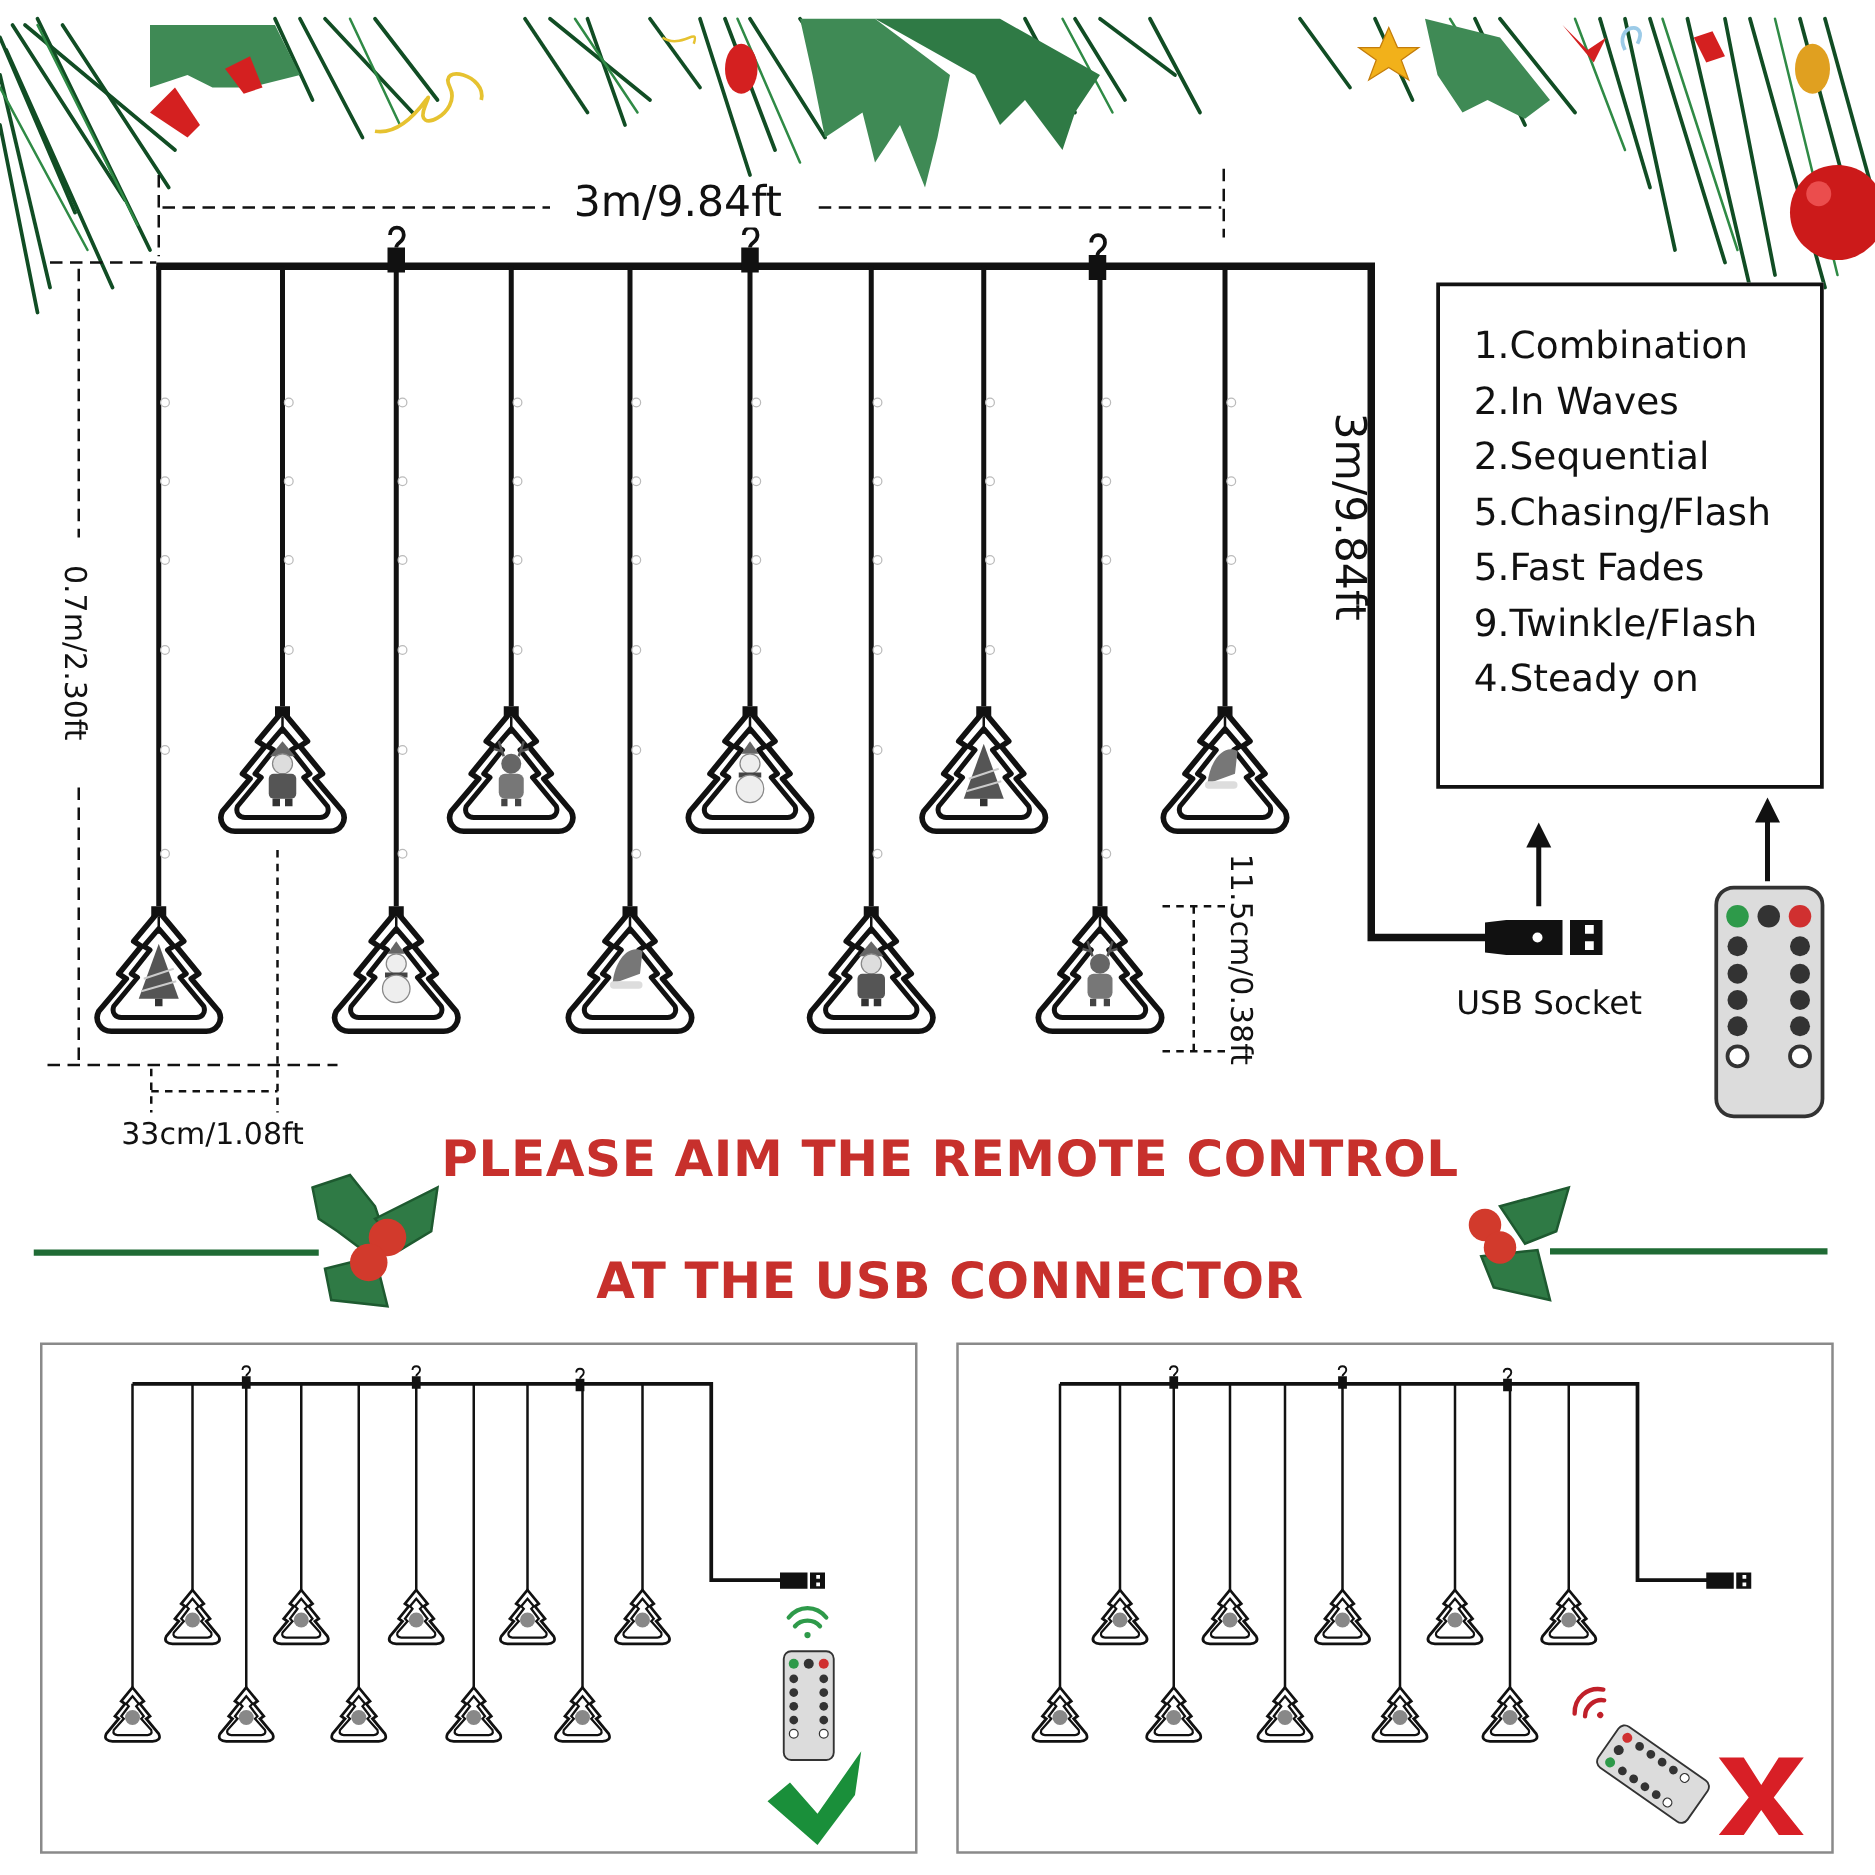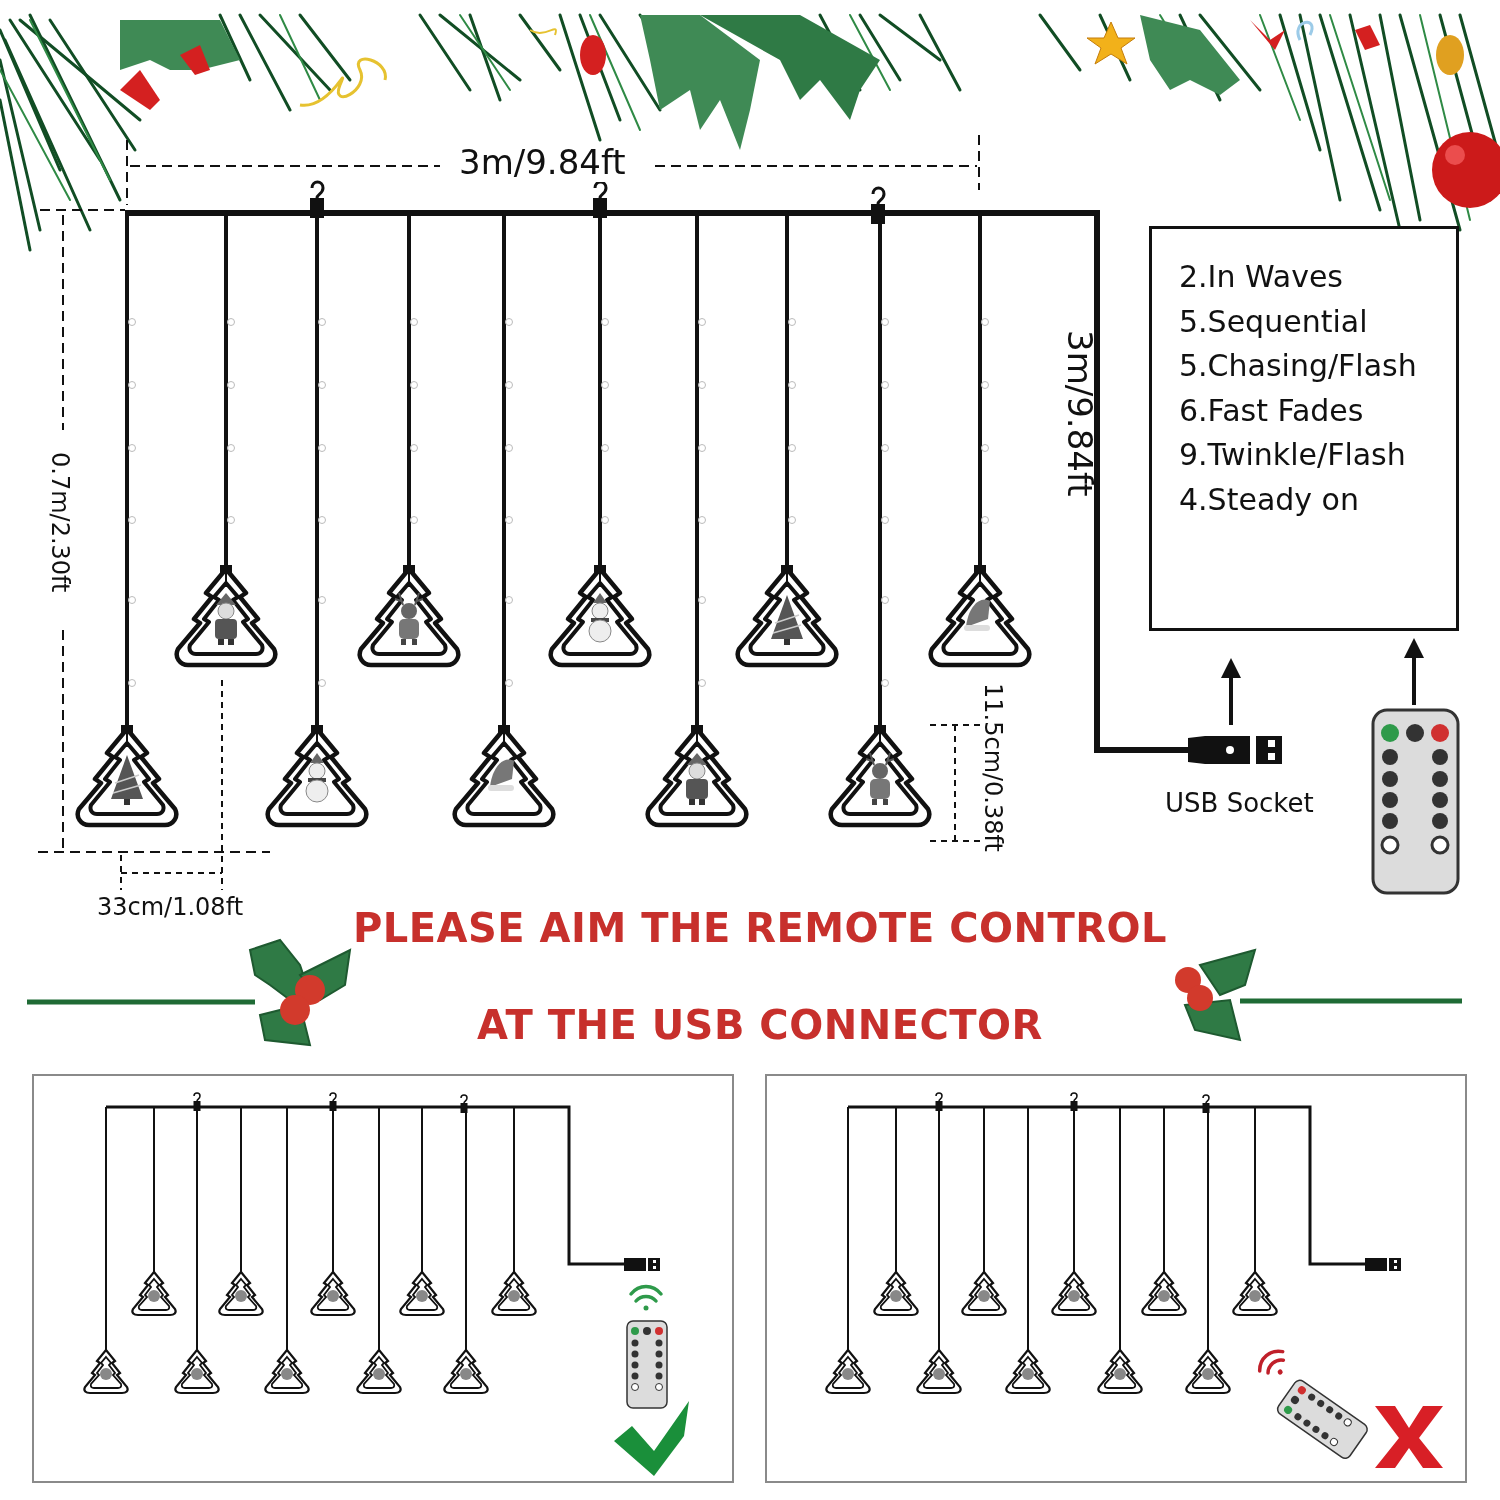--- a/index.html
+++ b/index.html
@@ -317,24 +317,25 @@
 
 <div class="dim-label" style="left:455px; top:142px; font-size:34px; background:#fff; padding:0 4px;">3m/9.84ft</div>
 <div class="dim-label" style="left:1066px; top:330px; font-size:34px; transform-origin:0 0; transform: translate(0,0) rotate(90deg) translate(0,-34px);">3m/9.84ft</div>
 <div class="dim-label" style="left:50px; top:452px; font-size:24px; transform-origin:0 0; transform: rotate(90deg) translate(0,-24px);">0.7m/2.30ft</div>
 <div class="dim-label" style="left:97px; top:893px; font-size:24px;">33cm/1.08ft</div>
 <div class="dim-label" style="left:981px; top:683px; font-size:24px; transform-origin:0 0; transform: rotate(90deg) translate(0,-26px);">11.5cm/0.38ft</div>
 <div class="dim-label" style="left:1165px; top:788px; font-size:26px;">USB Socket</div>
 
 <div class="modes-box">
   <ul class="modes-list">
+    <li>1.Combination</li>
     <li>2.In Waves</li>
-    <li>5.Sequential</li>
+    <li>2.Sequential</li>
     <li>5.Chasing/Flash</li>
-    <li>6.Fast Fades</li>
+    <li>5.Fast Fades</li>
     <li>9.Twinkle/Flash</li>
     <li>4.Steady on</li>
   </ul>
 </div>
 
 <svg width="1500" height="120" viewBox="0 0 1500 120" style="top:935px;">
   <line x1="27" y1="67" x2="255" y2="67" stroke="#1f6b35" stroke-width="5"></line>
   <line x1="1240" y1="66" x2="1462" y2="66" stroke="#1f6b35" stroke-width="5"></line>
 
   <g>

